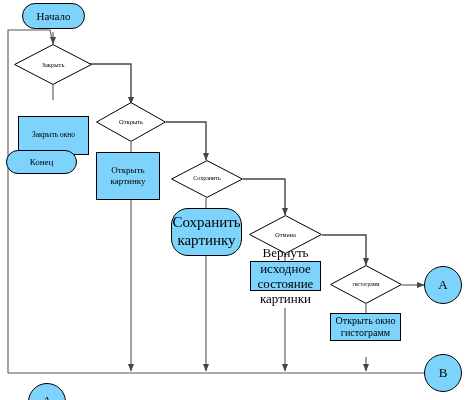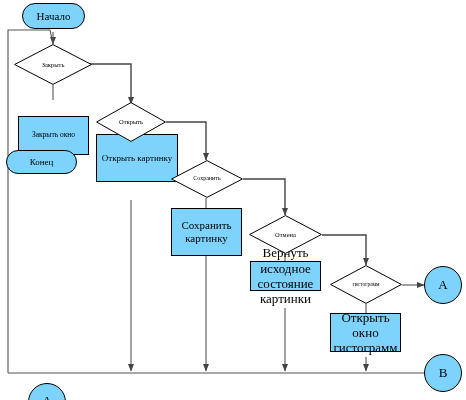--- a/index.html
+++ b/index.html
@@ -89,32 +89,32 @@
     <span class="lbl">Конец</span>
   </div>
 
   <div class="node diamond" style="left:96px;top:102px;width:70px;height:40px;font-size:6.5px;">
     <svg viewBox="0 0 70 40" preserveAspectRatio="none">
       <polygon points="35,0.6 69.4,20 35,39.4 0.6,20" fill="#fff" stroke="#000" stroke-width="1"></polygon>
     </svg>
     <span class="dlabel lbl">Открыть</span>
   </div>
 
-  <div class="node process" style="left:96px;top:134px;width:82px;height:48px;font-size:9px;">
+  <div class="node process" style="left:96px;top:152px;width:64px;height:48px;font-size:9px;">
     <span class="lbl">Открыть картинку</span>
   </div>
 
   <div class="node diamond" style="left:171px;top:160px;width:72px;height:38px;font-size:6px;">
     <svg viewBox="0 0 72 38" preserveAspectRatio="none">
       <polygon points="36,0.6 71.4,19 36,37.4 0.6,19" fill="#fff" stroke="#000" stroke-width="1"></polygon>
     </svg>
     <span class="dlabel lbl">Сохранить</span>
   </div>
 
-  <div class="node process" style="left:171px;top:208px;width:71px;height:48px;font-size:11px;">
+  <div class="node process" style="left:171px;top:208px;width:71px;height:48px;font-size:15px;border-radius:17px;">
     <span class="lbl">Сохранить картинку</span>
   </div>
 
   <div class="node diamond" style="left:249px;top:215px;width:73px;height:39px;font-size:6.5px;">
     <svg viewBox="0 0 73 39" preserveAspectRatio="none">
       <polygon points="36.5,0.6 72.4,19.5 36.5,38.4 0.6,19.5" fill="#fff" stroke="#000" stroke-width="1"></polygon>
     </svg>
     <span class="dlabel lbl">Отмена</span>
   </div>
 
@@ -122,21 +122,21 @@
     <span class="lbl">Вернуть исходное состояние картинки</span>
   </div>
 
   <div class="node diamond" style="left:330px;top:265px;width:72px;height:39px;font-size:5.5px;">
     <svg viewBox="0 0 72 39" preserveAspectRatio="none">
       <polygon points="36,0.6 71.4,19.5 36,38.4 0.6,19.5" fill="#fff" stroke="#000" stroke-width="1"></polygon>
     </svg>
     <span class="dlabel lbl">гистограмм</span>
   </div>
 
-  <div class="node process" style="left:330px;top:313px;width:71px;height:39px;font-size:13px;">
+  <div class="node process" style="left:330px;top:313px;width:71px;height:28px;font-size:10px;">
     <span class="lbl">Открыть окно гистограмм</span>
   </div>
 
   <div class="node circle" style="left:424px;top:266px;width:38px;height:38px;font-size:13px;">
     <span class="lbl">А</span>
   </div>
 
   <div class="node circle" style="left:424px;top:354px;width:38px;height:38px;font-size:13px;">
     <span class="lbl">В</span>
   </div>

